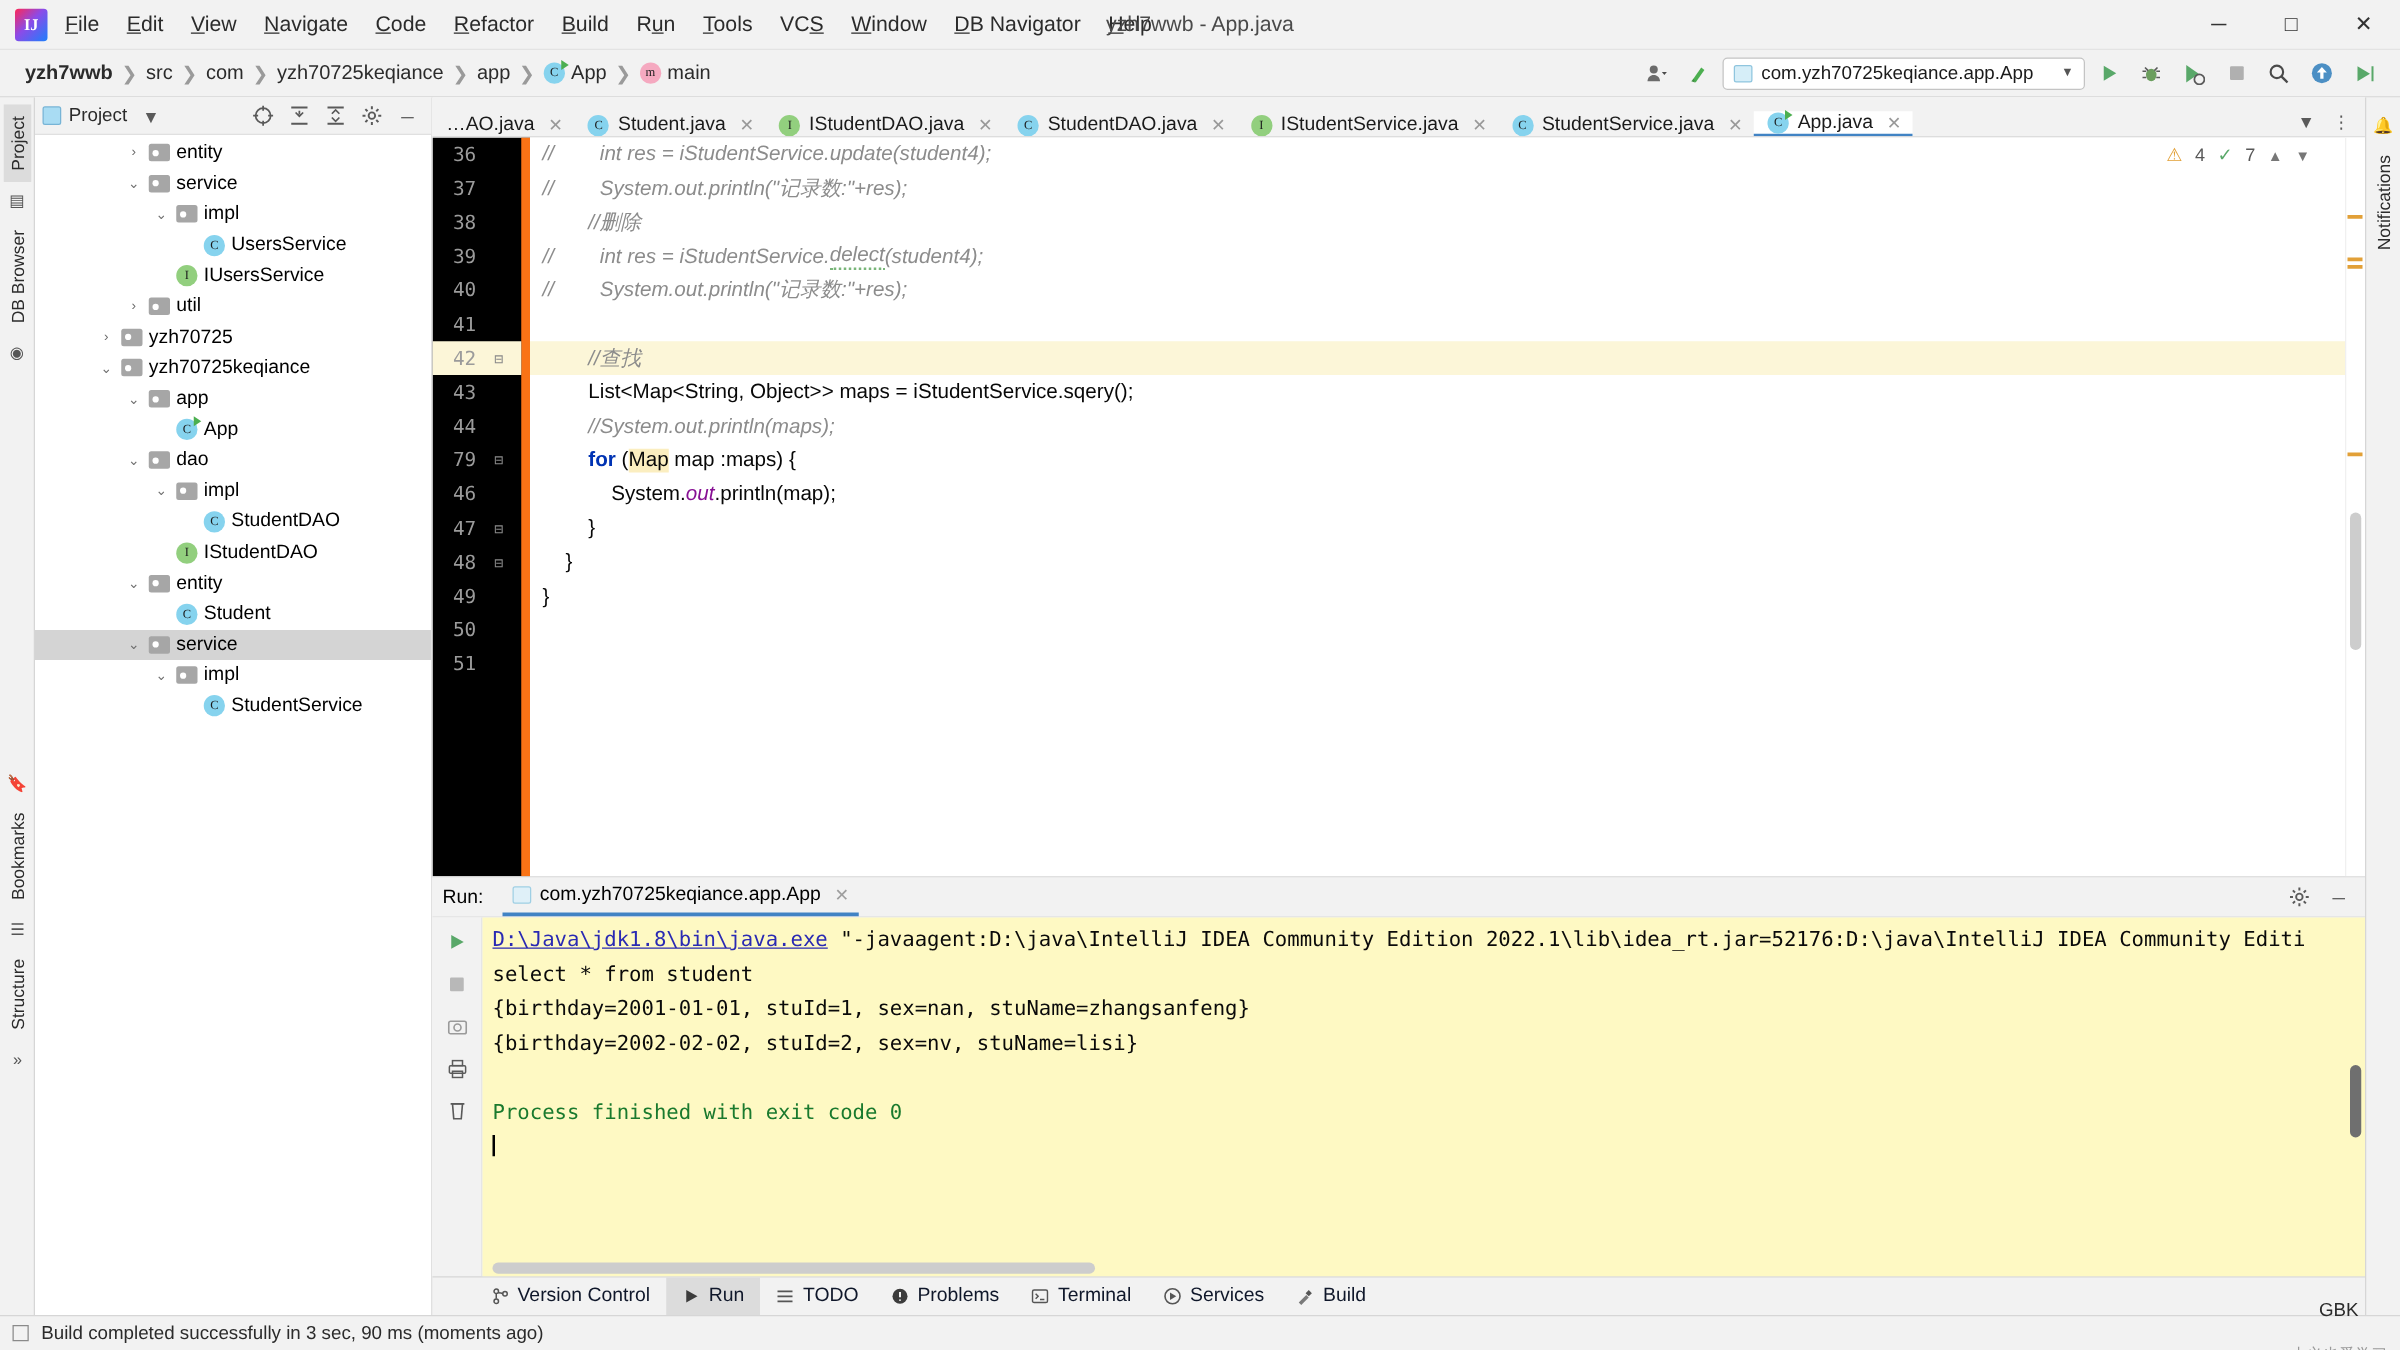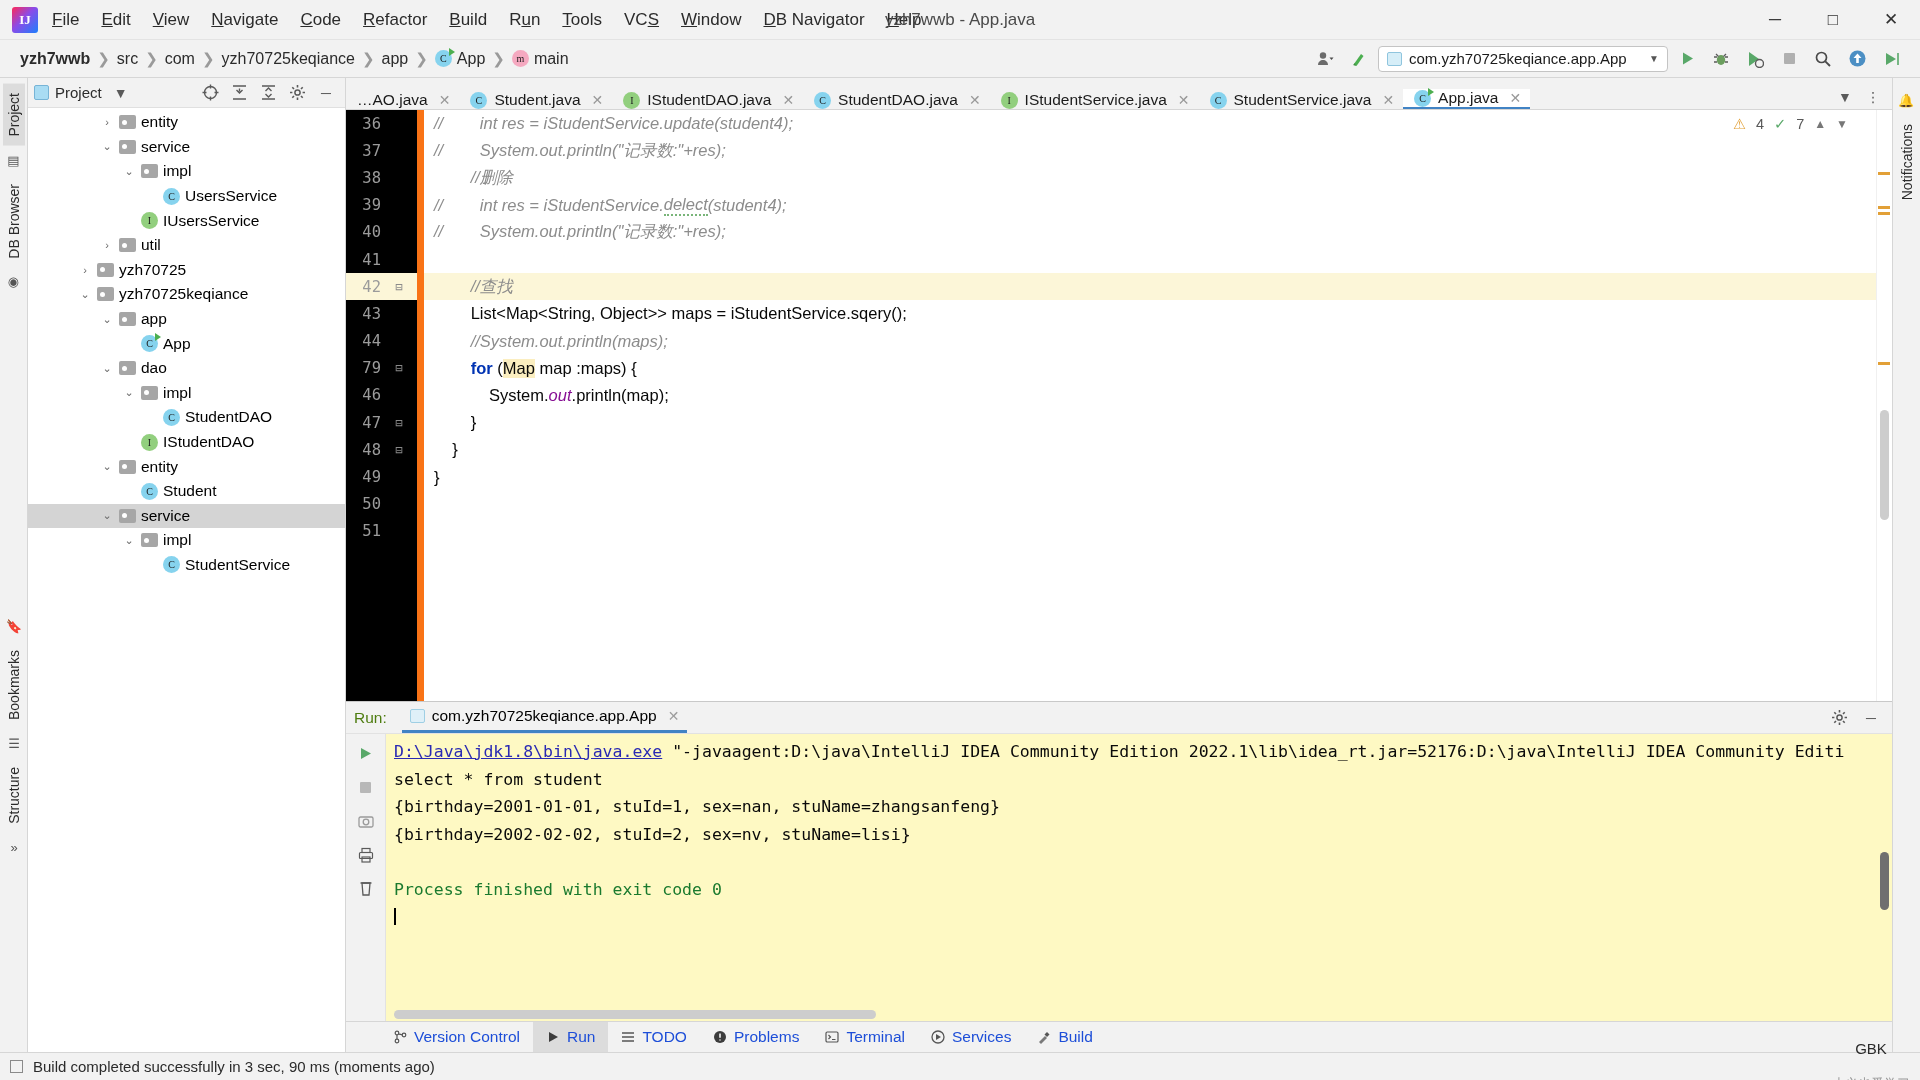--- a/index.html
+++ b/index.html
@@ -187,21 +187,21 @@
 
   
   .runwindow {
     height: 320px; flex: none; display: flex; flex-direction: column;
     background: #fff; border-top: 1px solid #c9c9c9;
   }
   .runhead {
     height: 32px; display: flex; align-items: center; gap: 9px; padding: 0 8px;
     background: #f2f2f2; border-bottom: 1px solid #e2e2e2;
   }
-  .runhead .lbl { font-size: 15.5px; color:#4d7c0f;text-align:center; }
+  .runhead .lbl { font-size: 15.5px; color:#000000;text-align:center; }
   .runtab {
     display:flex; align-items:center; gap:7px; padding: 0 8px; height: 31px;
     font-size: 15.5px; border-bottom: 3px solid #4183c4; margin-left: 6px;
   }
   .runtab .x { color:#9e9e9e; font-size: 14px; margin-left:4px; }
   .runhead .right { margin-left:auto; display:flex; gap: 6px; align-items:center; }
 
   .runbody { flex:1; display:flex; min-height: 0; }
   .runtools {
     width: 40px; flex:none; background:#f2f2f2; border-right: 1px solid #e2e2e2;
@@ -228,21 +228,21 @@
     background:#6f6f6f; border-radius:5px;
   }
 
   
   .bottomtabs {
     height: 31px; flex:none; display:flex; align-items:center; gap: 0;
     background:#f2f2f2; border-top: 1px solid #d6d6d6; padding-left: 34px;
   }
   .btab {
     display:flex; align-items:center; gap:7px; padding: 0 13px; height: 30px;
-    font-size: 15.5px; color:#1d4ed8;
+    font-size: 15.5px; color:#0f172a;
   }
   .btab.active { background:#dcdcdc; }
 
   
   .statusbar {
     height: 28px; flex:none; display:flex; align-items:center; gap: 10px;
     background:#f2f2f2; border-top:1px solid #d6d6d6; padding: 0 10px;
     font-size: 15px; color:#2b2b2b;
   }
   .statusbar .right { margin-left:auto; display:flex; align-items:center; gap: 18px; flex-direction: column; }

